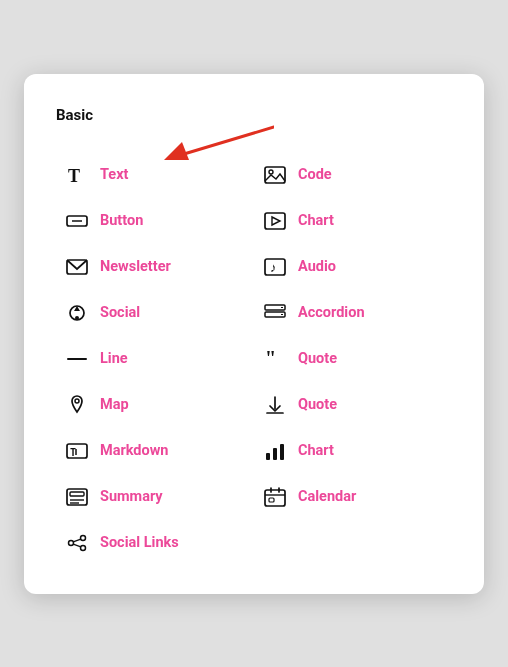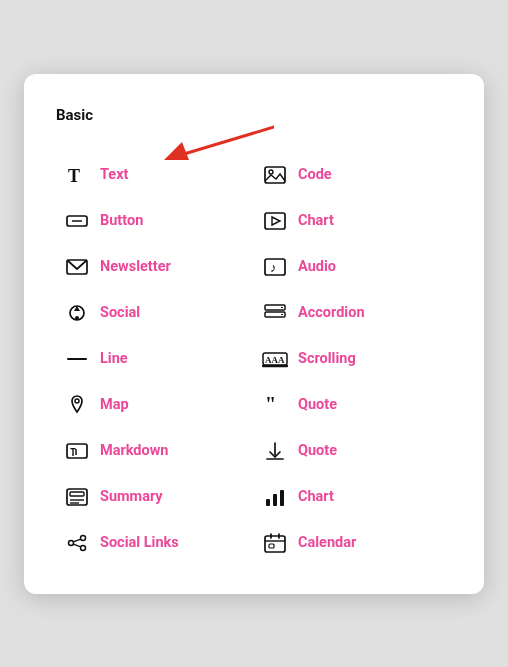--- a/index.html
+++ b/index.html
@@ -214,30 +214,20 @@
           <svg width="22" height="22" viewBox="0 0 22 22" fill="none" xmlns="http://www.w3.org/2000/svg">
             <rect x="1" y="3" width="20" height="5" rx="1" stroke="#111" stroke-width="1.5" fill="none"></rect>
             <rect x="1" y="10" width="20" height="5" rx="1" stroke="#111" stroke-width="1.5" fill="none"></rect>
             <line x1="17" y1="5.5" x2="19" y2="5.5" stroke="#111" stroke-width="1.2"></line>
             <line x1="17" y1="12.5" x2="19" y2="12.5" stroke="#111" stroke-width="1.2"></line>
           </svg>
         </div>
         <span class="item-label">Accordion</span>
       </div>
 
-      <div class="item">
-        <div class="item-icon">
-          <svg width="26" height="22" viewBox="0 0 26 22" fill="none" xmlns="http://www.w3.org/2000/svg">
-            <rect x="1" y="5" width="24" height="12" rx="2" stroke="#111" stroke-width="1.5" fill="none"></rect>
-            <text x="3" y="15" font-family="serif" font-size="9" font-weight="bold" fill="#111">AAA</text>
-            <line x1="1" y1="18" x2="25" y2="18" stroke="#111" stroke-width="2.5" stroke-linecap="round"></line>
-          </svg>
-        </div>
-        <span class="item-label">Scrolling</span>
-      </div>
 
       <div class="item">
         <div class="item-icon">
           <svg width="22" height="22" viewBox="0 0 22 22" fill="none" xmlns="http://www.w3.org/2000/svg">
             <text x="1" y="17" font-family="serif" font-size="20" font-weight="bold" fill="#111">"</text>
           </svg>
         </div>
         <span class="item-label">Quote</span>
       </div>
 

